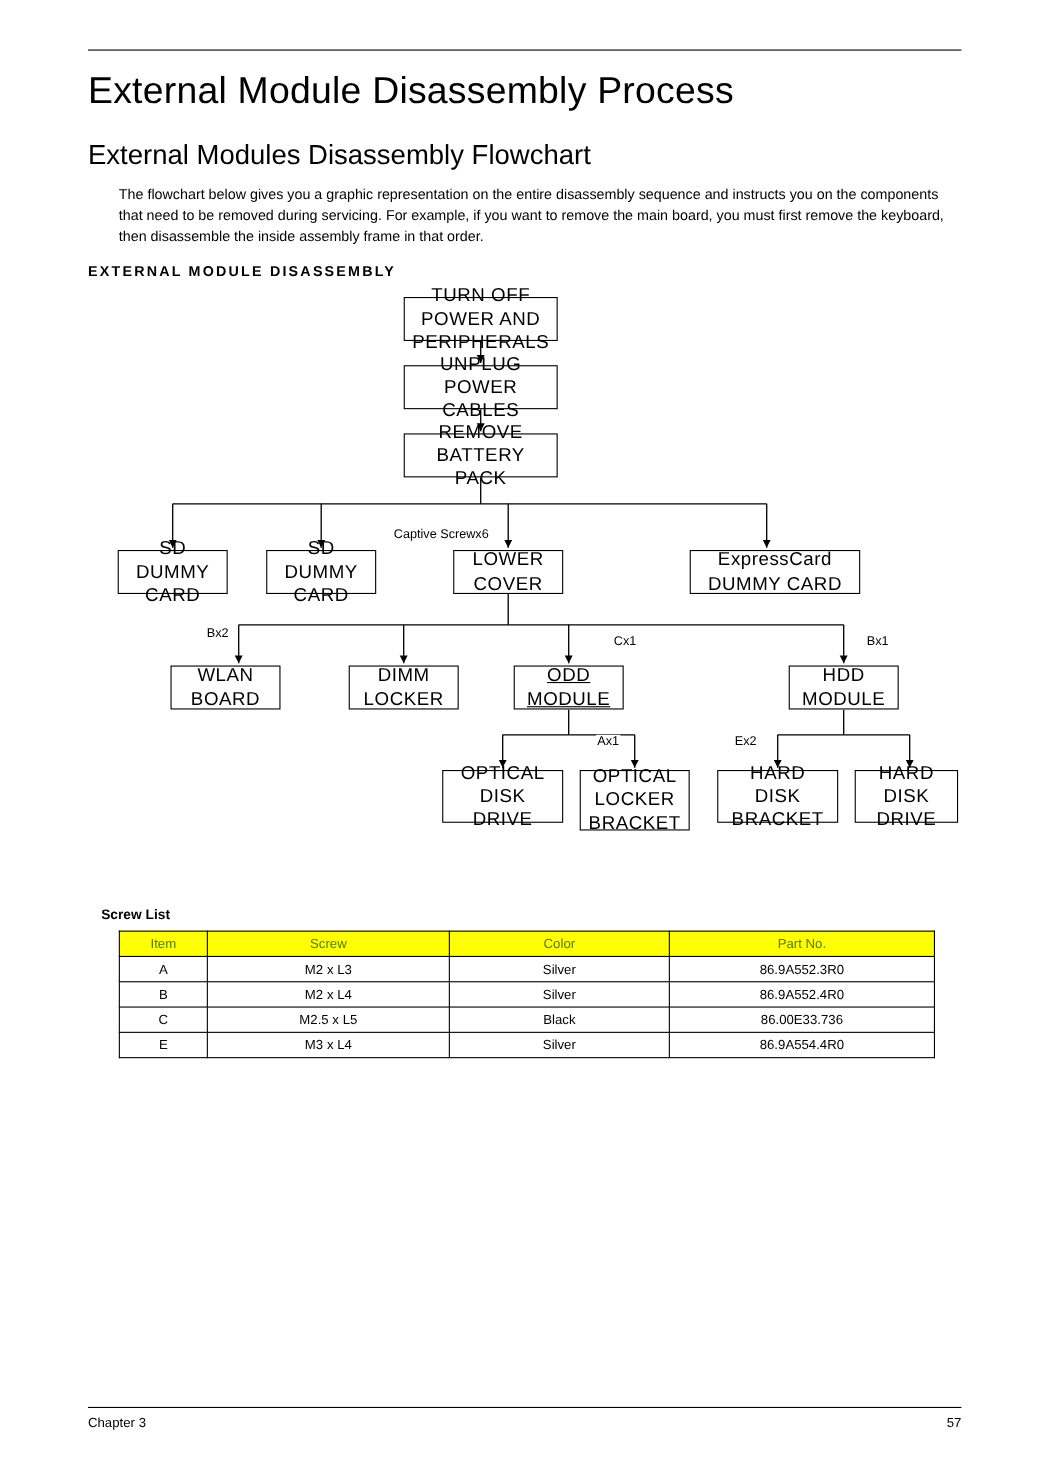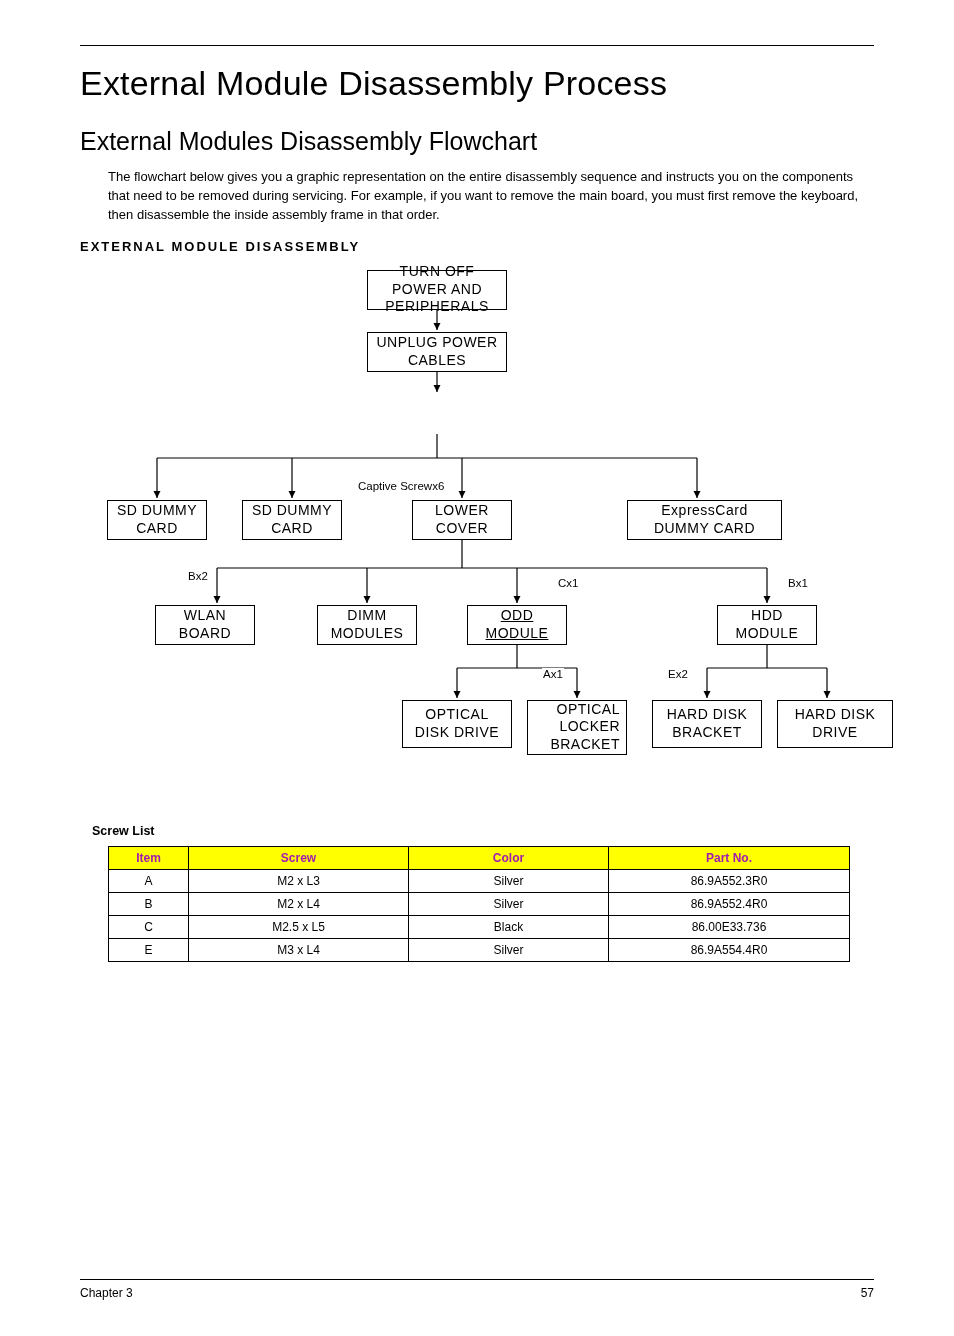--- a/index.html
+++ b/index.html
@@ -45,21 +45,21 @@
     .diagram {
       position: relative;
       width: 780px;
       height: 530px;
       margin: 0 auto 10px auto;
     }
     .node {
       position: absolute;
       border: 1.2px solid #000;
       background: #fff;
-      font-size: 14px;
+      font-size: 17px;
       text-align: center;
       display: flex;
       align-items: center;
       justify-content: center;
       padding: 4px 6px;
       line-height: 1.25;
       letter-spacing: 0.5px;
     }
     .edge-label {
       position: absolute;
@@ -79,22 +79,22 @@
       margin-left: 28px;
       font-size: 12px;
     }
     table.screw th, table.screw td {
       border: 1px solid #000;
       padding: 4px 6px;
       text-align: center;
     }
     table.screw th {
       background: #ffff00;
-      color: #a21caf;
-      font-weight: bold;
+      color: #4d7c0f;
+      font-weight: normal;
     }
     .footer {
       position: absolute;
       left: 80px; right: 80px; bottom: 36px;
       border-top: 1.2px solid #000;
       padding-top: 6px;
       font-size: 12px;
       display: flex;
       justify-content: space-between;
     }
@@ -147,35 +147,36 @@
     <line x1="490" y1="400" x2="490" y2="430" stroke="#000" stroke-width="1.2" marker-end="url(#arrow)"></line>
 
     <line x1="680" y1="377" x2="680" y2="400" stroke="#000" stroke-width="1.2"></line>
     <line x1="620" y1="400" x2="740" y2="400" stroke="#000" stroke-width="1.2"></line>
     <line x1="620" y1="400" x2="620" y2="430" stroke="#000" stroke-width="1.2" marker-end="url(#arrow)"></line>
     <line x1="740" y1="400" x2="740" y2="430" stroke="#000" stroke-width="1.2" marker-end="url(#arrow)"></line>
   </svg>
 
   <div class="node" style="left:280px; top:2px; width:140px; height:40px;">TURN OFF POWER AND PERIPHERALS</div>
   <div class="node" style="left:280px; top:64px; width:140px; height:40px;">UNPLUG POWER CABLES</div>
+  <div class="node" style="left:280px; top:126px; width:140px; height:40px;">REMOVE BATTERY PACK</div>
 
   <div class="node" style="left:20px;  top:232px; width:100px; height:40px;">SD DUMMY CARD</div>
   <div class="node" style="left:155px; top:232px; width:100px; height:40px;">SD DUMMY CARD</div>
   <div class="node" style="left:325px; top:232px; width:100px; height:40px;">LOWER COVER</div>
   <div class="node" style="left:540px; top:232px; width:155px; height:40px;">ExpressCard DUMMY CARD</div>
 
   <div class="node" style="left:68px;  top:337px; width:100px; height:40px;">WLAN BOARD</div>
-  <div class="node" style="left:230px; top:337px; width:100px; height:40px;">DIMM MODULES</div>
+  <div class="node" style="left:230px; top:337px; width:100px; height:40px;">DIMM LOCKER</div>
   <div class="node" style="left:380px; top:337px; width:100px; height:40px;text-decoration:underline;">ODD MODULE</div>
   <div class="node" style="left:630px; top:337px; width:100px; height:40px;">HDD MODULE</div>
 
   <div class="node" style="left:315px; top:432px; width:110px; height:48px;">OPTICAL DISK DRIVE</div>
-  <div class="node" style="left:440px; top:432px; width:100px; height:55px;text-align:right;">OPTICAL LOCKER BRACKET</div>
+  <div class="node" style="left:440px; top:432px; width:100px; height:55px;">OPTICAL LOCKER BRACKET</div>
   <div class="node" style="left:565px; top:432px; width:110px; height:48px;">HARD DISK BRACKET</div>
-  <div class="node" style="left:690px; top:432px; width:116px; height:48px;">HARD DISK DRIVE</div>
+  <div class="node" style="left:690px; top:432px; width:94px; height:48px;">HARD DISK DRIVE</div>
 
   <div class="edge-label" style="left:270px; top:212px;">Captive Screwx6</div>
   <div class="edge-label" style="left:100px; top:302px;">Bx2</div>
   <div class="edge-label" style="left:470px; top:309px;">Cx1</div>
   <div class="edge-label" style="left:700px; top:309px;">Bx1</div>
   <div class="edge-label" style="left:455px; top:400px;">Ax1</div>
   <div class="edge-label" style="left:580px; top:400px;">Ex2</div>
 </div>
 
 <div class="screw-heading">Screw List</div>

